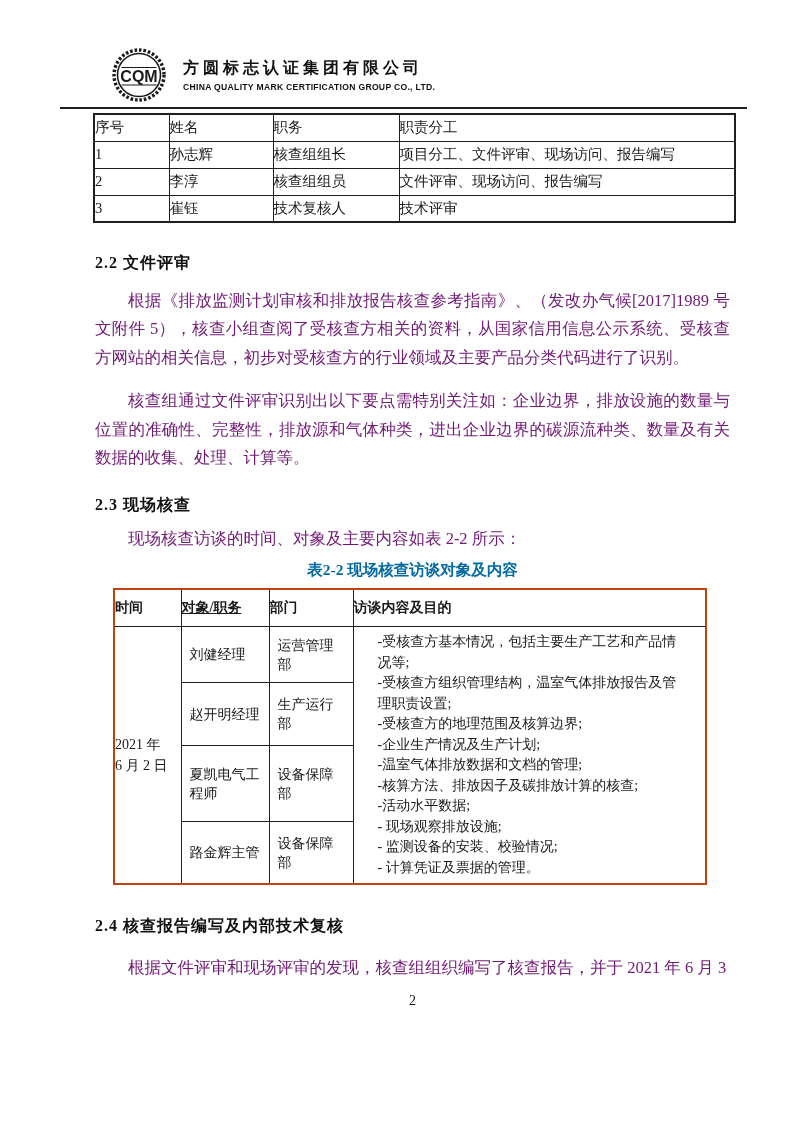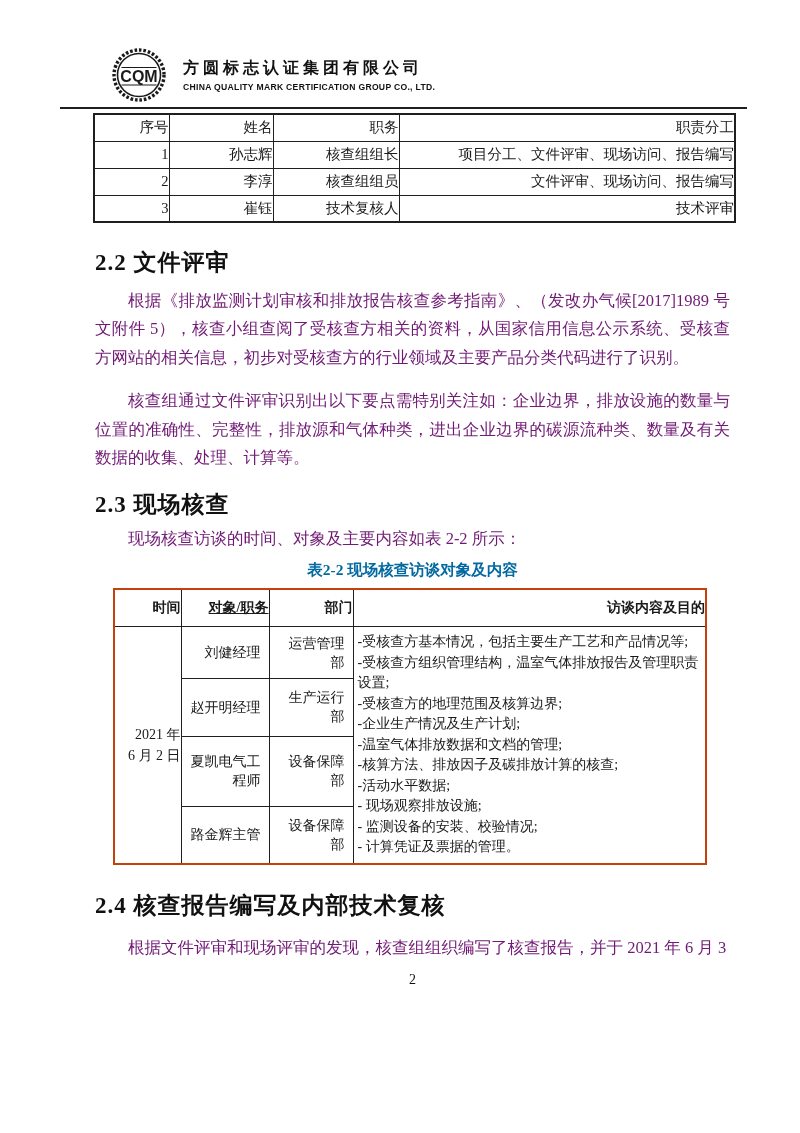--- a/index.html
+++ b/index.html
@@ -37,38 +37,38 @@
   }
   .company-en {
     font-family: "Liberation Sans", sans-serif;
     font-weight: bold; font-size: 8.6px; letter-spacing: 0.3px; color: #111;
     margin-top: 3px; white-space: nowrap;
   }
   .rule { height: 2px; background: #1f1f1f; margin: 3px -17px 0 -35px; }
 
   
   table { border-collapse: collapse; table-layout: fixed; }
-  th, td { border: 1px solid #1f1f1f; text-align: right; vertical-align: middle; }
+  th, td { border: 1px solid #1f1f1f; text-align: left; vertical-align: middle; }
 
   .team-table {
     margin-top: 4px; margin-left: -2px;
     width: 641px;
     font-size: 14.5px;
     border: 2px solid #1f1f1f;
   }
   .team-table th { font-weight: normal; }
   .team-table tr { height: 27px; }
   .team-table .c0 { width: 75px; }
   .team-table .c1 { width: 104px; }
   .team-table .c2 { width: 126px; }
   .team-table .c3 { width: 336px; }
 
   
   h2 {
-    font-size: 23px; font-weight: bold; color: #111;
+    font-size: 16px; font-weight: bold; color: #111;
     line-height: 26px; letter-spacing: 1px;
   }
   .h22 { margin-top: 27px; }
   .h23 { margin-top: 20px; }
   .h24 { margin-top: 28px; }
   p.body {
     font-size: 16.5px; line-height: 28.4px;
     text-align: justify; text-indent: 2em;
     color: #701a75;
   }
@@ -98,21 +98,21 @@
   .interview-table .c2 { width: 84px; }
   .interview-table .c3 { width: 353px; }
   .interview-table th { font-weight: bold; height: 38px; }
   .interview-table .r1 { height: 50px; }
   .interview-table .r2 { height: 56px; }
   .interview-table .r3 { height: 68px; }
   .interview-table .r4 { height: 56px; }
   .interview-table td.person, .interview-table td.dept { padding: 2px 8px; line-height: 19px; }
   .interview-table td.content-cell {
     text-align: left; vertical-align: middle;
-    padding: 5px 4px;
+    padding: 5px 24px;
   }
   .content-line { line-height: 20.5px; text-align: left; }
   .time-cell div { line-height: 21px; }
 
   .page-number {
     margin-top: 10px;
     text-align: center;
     font-size: 14px;
     color: #141414;
   }

